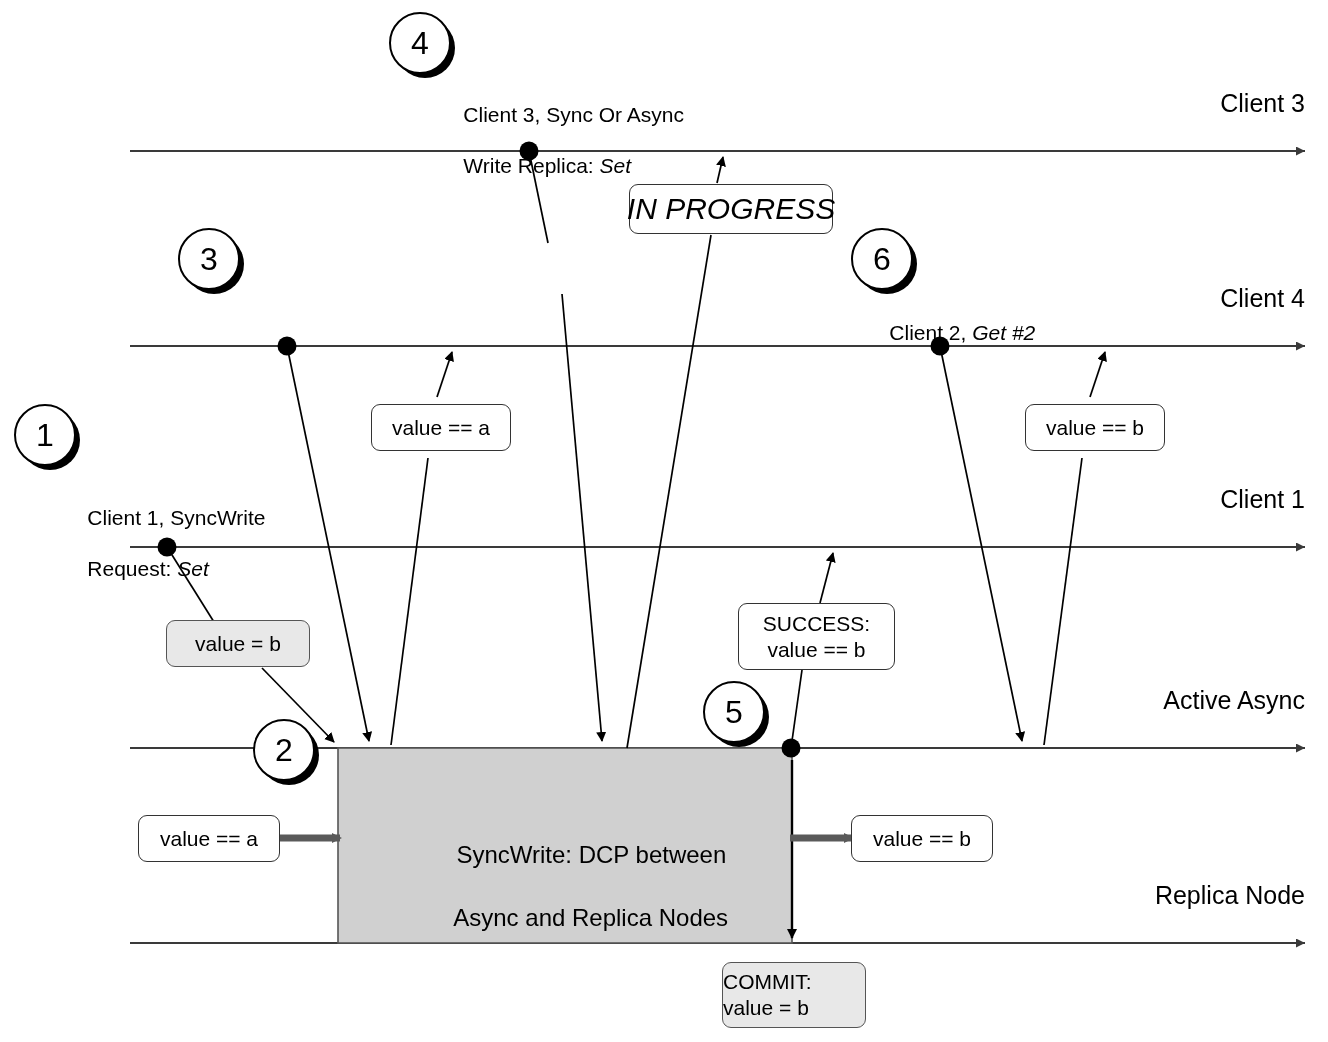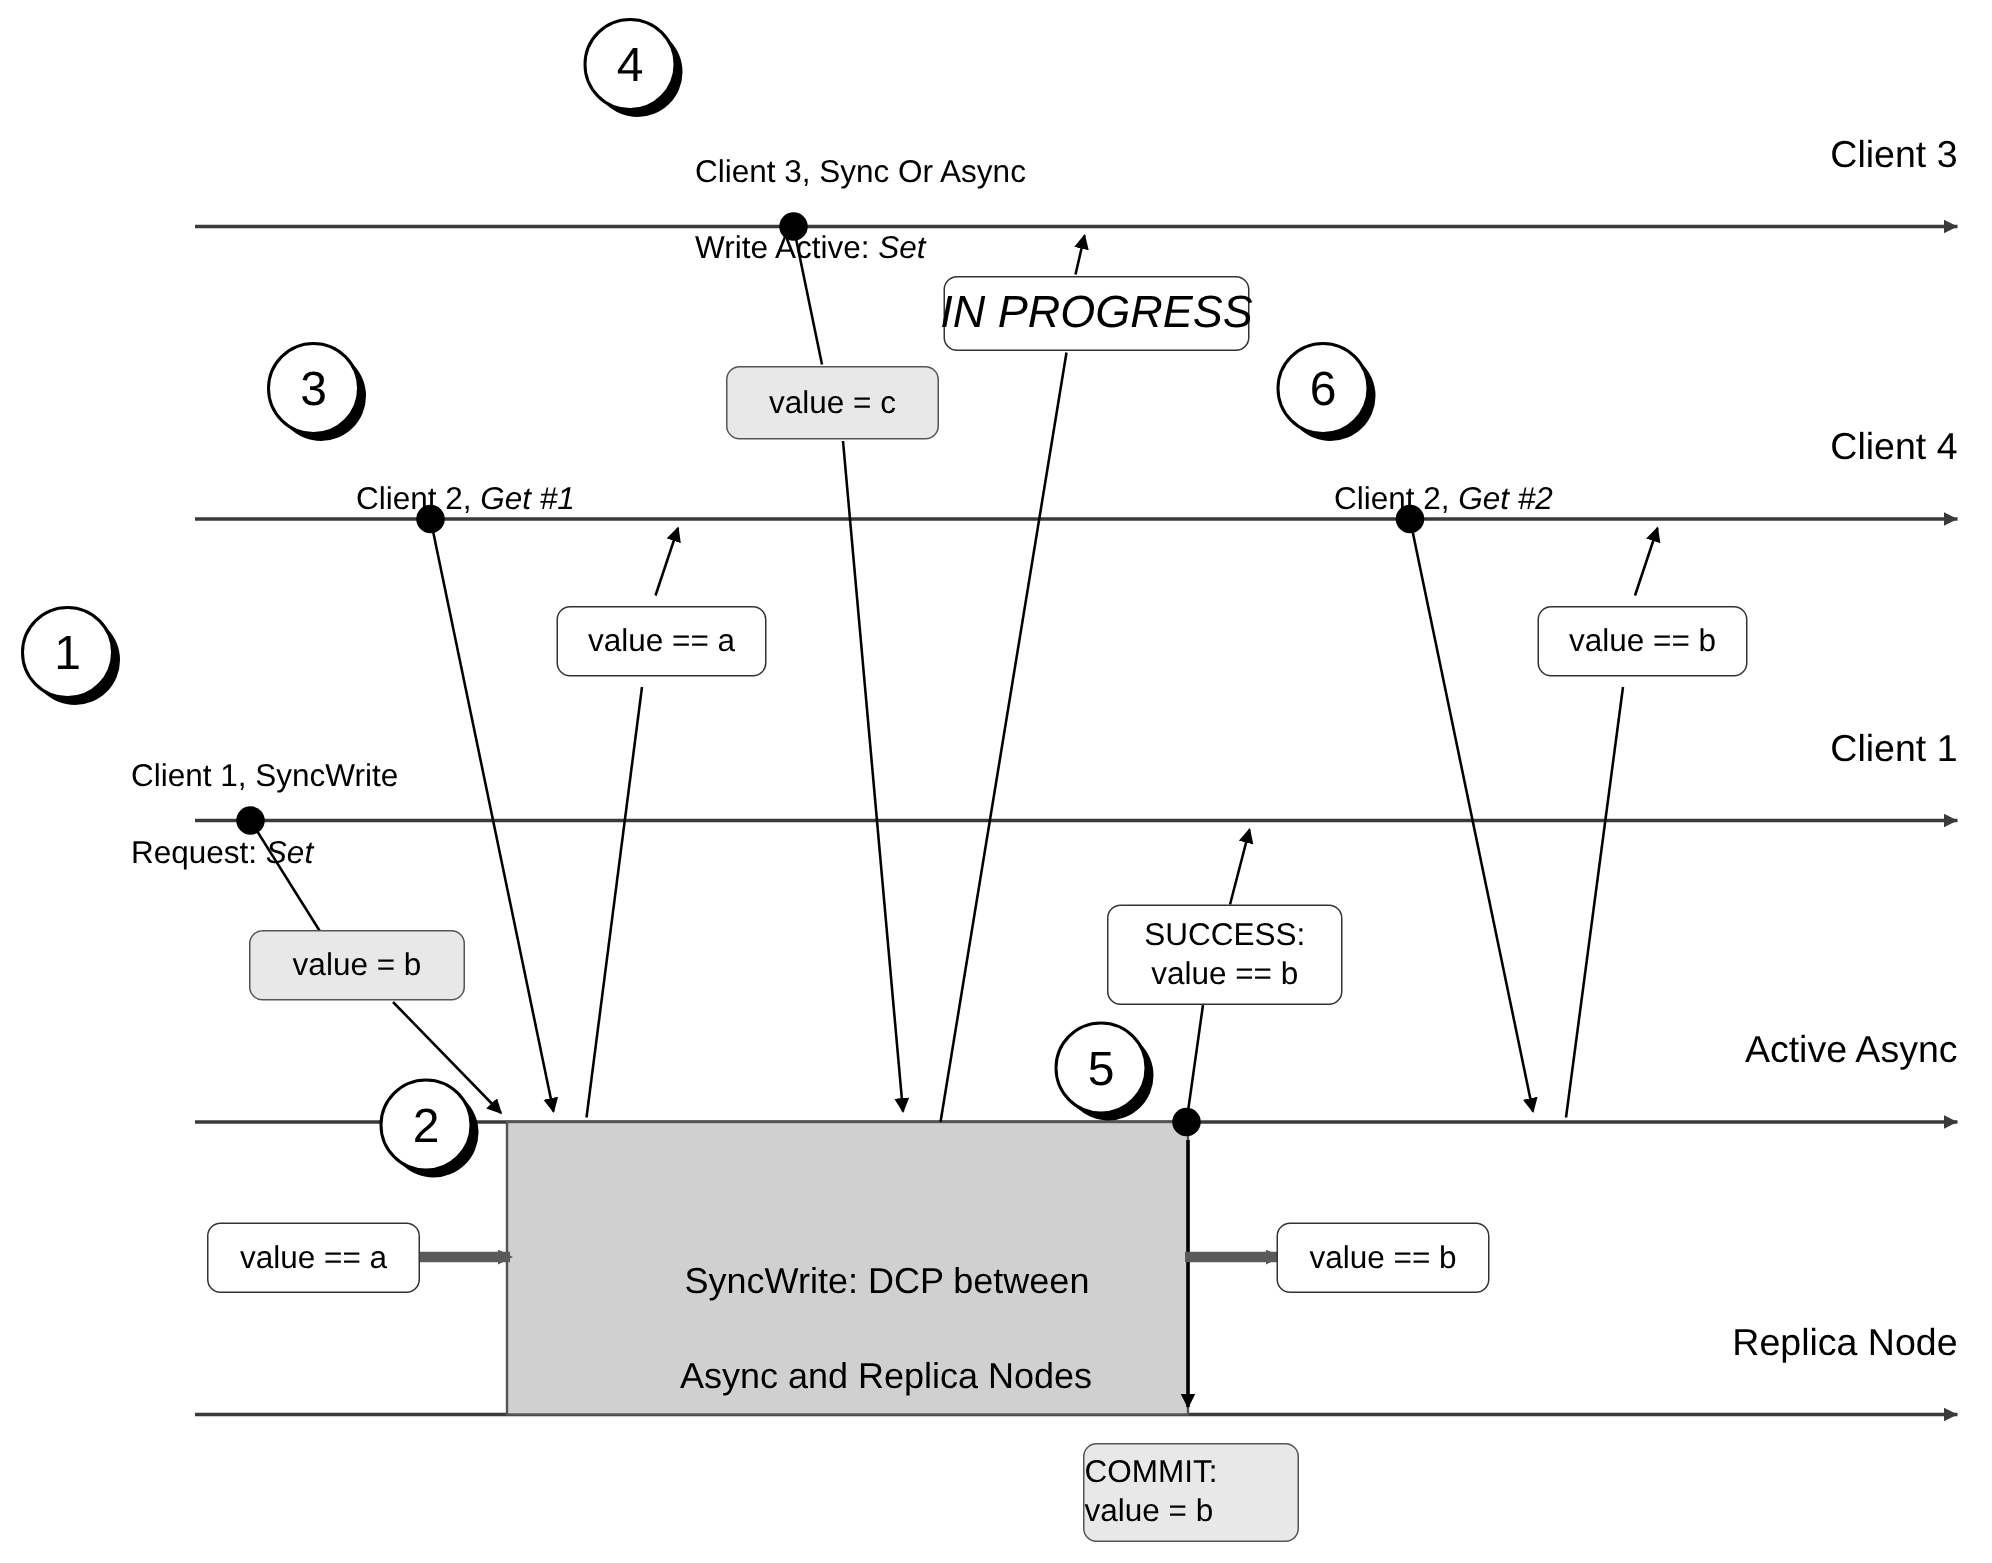--- a/index.html
+++ b/index.html
@@ -101,38 +101,34 @@
   <div class="numcircle" style="left:178px;top:228px;">3</div>
   <div class="numcircle" style="left:389px;top:12px;">4</div>
   <div class="numcircle" style="left:703px;top:681px;">5</div>
   <div class="numcircle" style="left:851px;top:228px;">6</div>
 
   <div class="lbl step-text" style="left:64px;top:479px;">
     <span>Client 1, SyncWrite</span><br>
     <span>Request: </span><span class="ital">Set</span>
   </div>
 
-  <div class="lbl step-text" style="left:214px;top:294px;">
-    <span>Client 2, </span><span class="ital">Get #1</span>
-  </div>
 
   <div class="lbl step-text" style="left:440px;top:76px;">
     <span>Client 3, Sync Or Async</span><br>
-    <span>Write Active</span><span>: </span><span class="ital">Set</span>
+    <span>Write Replica</span><span>: </span><span class="ital">Set</span>
   </div>
 
   <div class="lbl step-text" style="left:866px;top:294px;">
     <span>Client 2, </span><span class="ital">Get #2</span>
   </div>
 
   <div class="note filled" style="left:166px;top:620px;width:144px;height:47px;">value = b</div>
 
   <div class="note" style="left:371px;top:404px;width:140px;height:47px;">value == a</div>
 
-  <div class="note filled" style="left:484px;top:244px;width:142px;height:49px;">value = c</div>
 
   <div class="note ital" style="left:629px;top:184px;width:204px;height:50px;">IN PROGRESS</div>
 
   <div class="note" style="left:738px;top:603px;width:157px;height:67px;">SUCCESS:
 value == b</div>
 
   <div class="note" style="left:1025px;top:404px;width:140px;height:47px;">value == b</div>
 
   <div class="note" style="left:138px;top:815px;width:142px;height:47px;">value == a</div>
 

